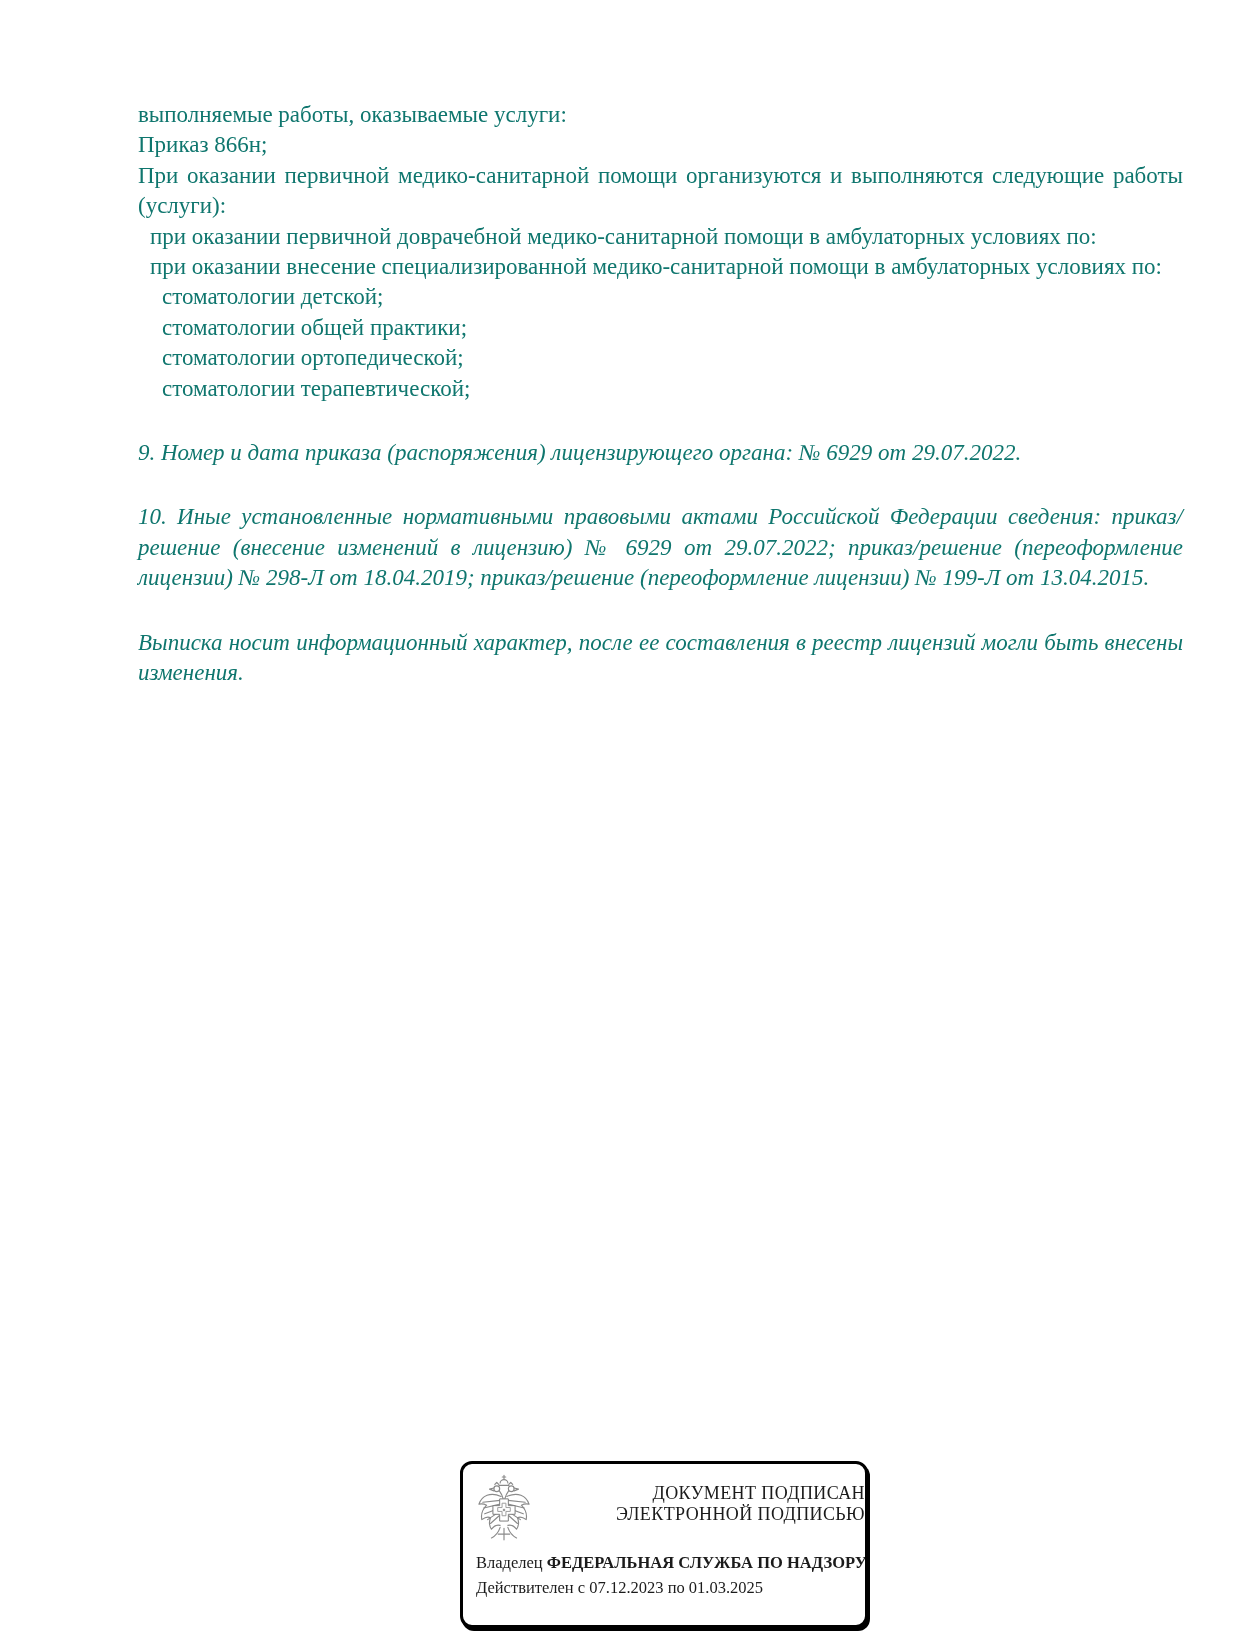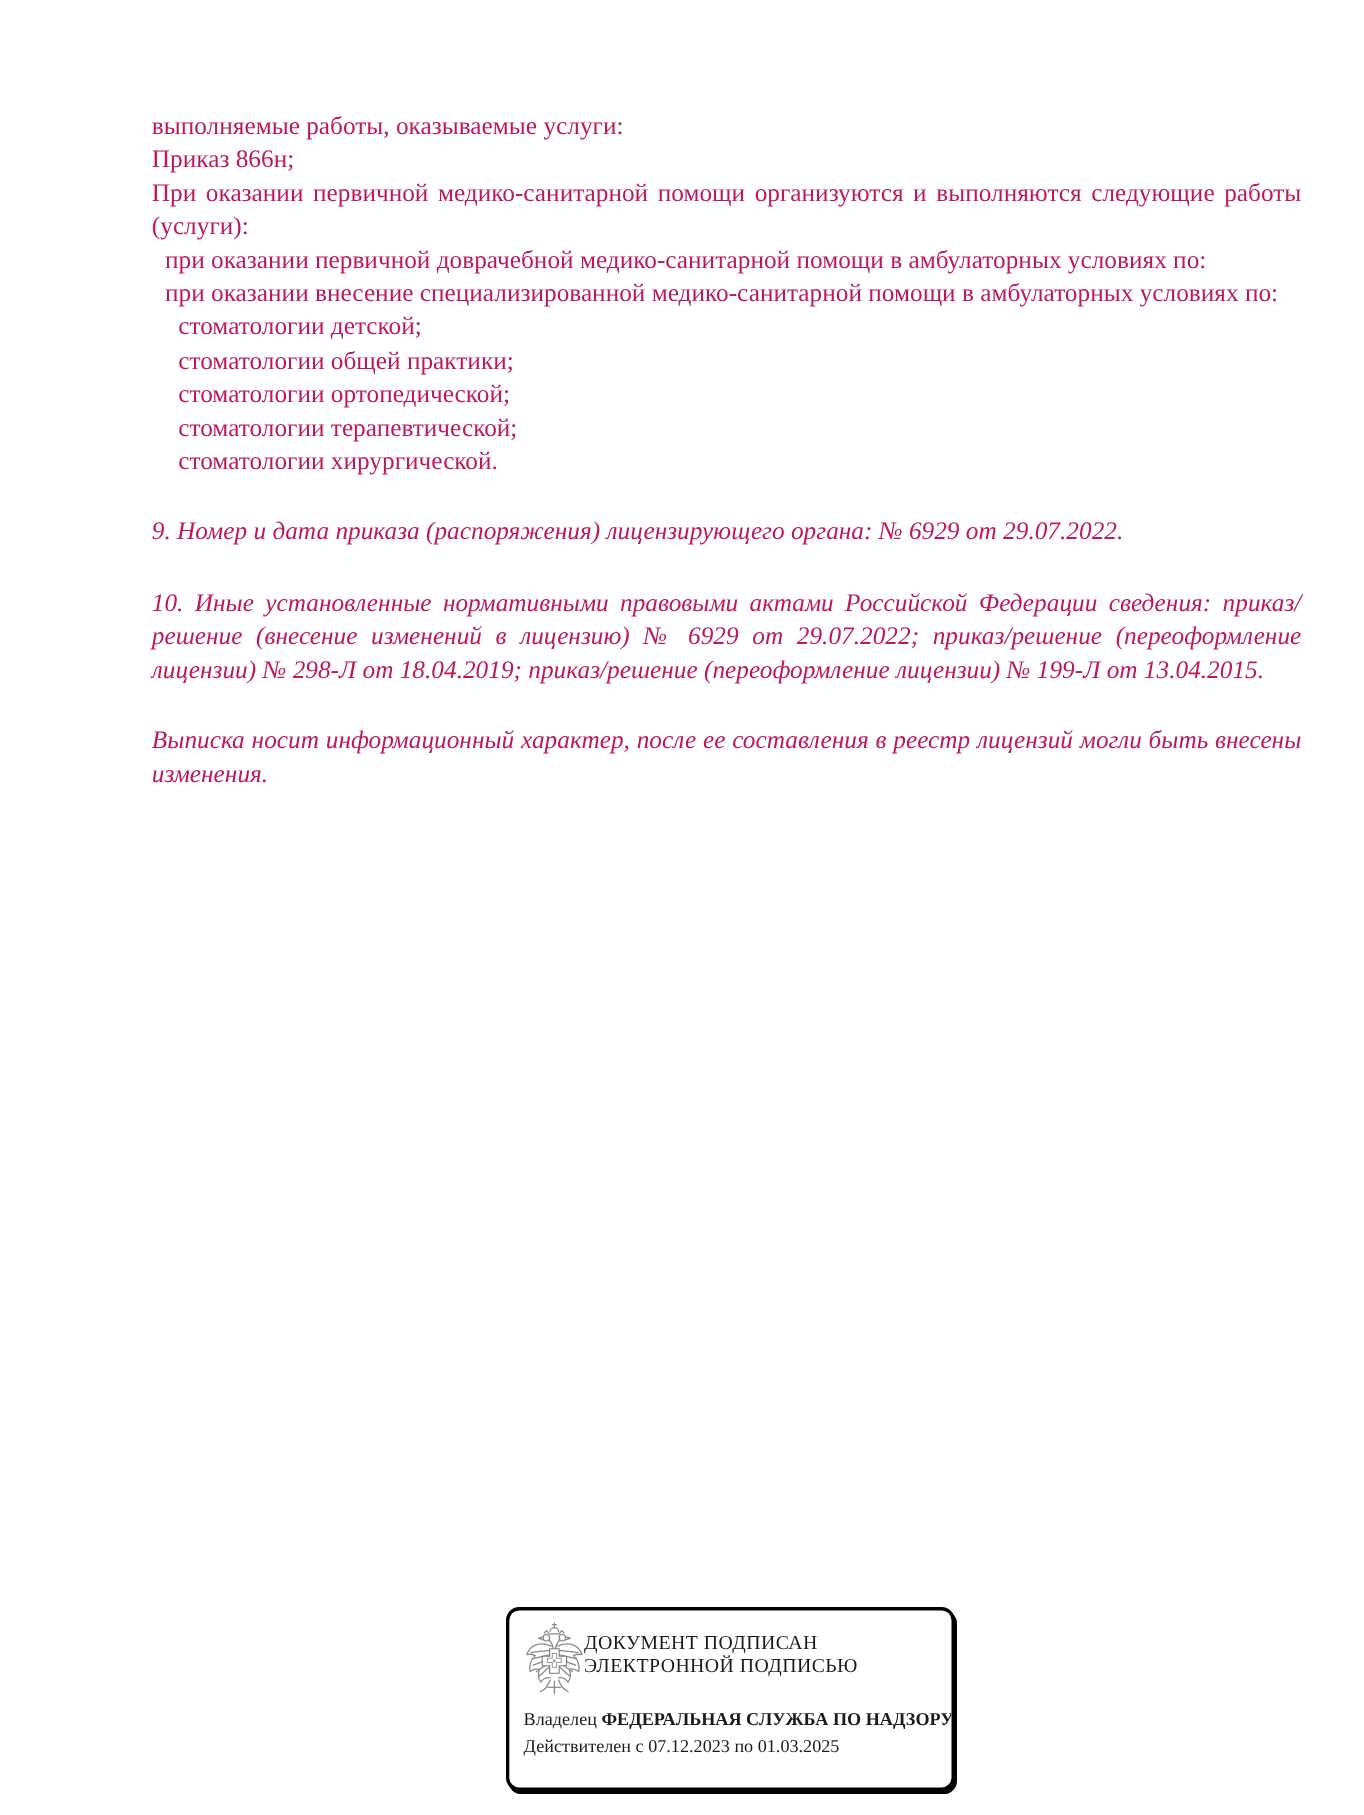--- a/index.html
+++ b/index.html
@@ -11,21 +11,21 @@
     font-family: "Liberation Serif", serif;
   }
 
   
   .doc {
     position: absolute;
     left: 138px; top: 100px;
     width: 1045px;
     font-size: 23px;
     line-height: 30.4px;
-    color: #be185d;
+    color: #0f766e;
     text-align: justify;
   }
   .doc p { margin: 0; }
   .doc p.hang { text-indent: 12px; }
   .doc p.item { text-indent: 24px; }
   .doc p.gap  { margin-top: 34px; font-style: italic; }
 
   
   .stamp {
     position: absolute;
@@ -40,21 +40,21 @@
     color: #1b1b1b;
   }
   .stamp-top { display: flex; height: 84px; }
   .emblem {
     width: 54px; height: 72px;
     margin: 9px 0 0 14px;
     flex: 0 0 auto;
   }
   .stamp-titles {
     flex: 1 1 auto;
-    text-align: left;
+    text-align: right;
     padding-top: 19px;
     font-size: 18px;
     line-height: 21px;
     letter-spacing: 0.4px;
     white-space: nowrap;
   }
   .stamp-lines {
     margin-top: 2px;
     padding-left: 13px;
     font-size: 16.5px;
@@ -70,21 +70,20 @@
 <div class="doc">
   <p>выполняемые работы, оказываемые услуги:</p>
   <p>Приказ 866н;</p>
   <p>При оказании первичной медико-санитарной помощи организуются и выполняются следующие работы (услуги):</p>
   <p class="hang">при оказании первичной доврачебной медико-санитарной помощи в амбулаторных условиях по:</p>
   <p class="hang">при оказании внесение специализированной медико-санитарной помощи в амбулаторных условиях по:</p>
   <p class="item">стоматологии детской;</p>
   <p class="item">стоматологии общей практики;</p>
   <p class="item">стоматологии ортопедической;</p>
   <p class="item">стоматологии терапевтической;</p>
-  <p class="item">стоматологии хирургической.</p>
   <p class="gap">9. Номер и дата приказа (распоряжения) лицензирующего органа: № 6929 от 29.07.2022.</p>
   <p class="gap">10. Иные установленные нормативными правовыми актами Российской Федерации сведения: приказ/решение (внесение изменений в лицензию) № 6929 от 29.07.2022; приказ/решение (переоформление лицензии) № 298-Л от 18.04.2019; приказ/решение (переоформление лицензии) № 199-Л от 13.04.2015.</p>
   <p class="gap">Выписка носит информационный характер, после ее составления в реестр лицензий могли быть внесены изменения.</p>
 </div>
 
 <div class="stamp">
   <div class="stamp-top">
     <svg class="emblem" viewBox="0 0 56 72" aria-hidden="true">
       <g stroke="#8a8a8a" fill="none" stroke-width="1.2" stroke-linecap="round" stroke-linejoin="round">
         <path d="M28 1 v4 M26.2 2.8 h3.6"></path>

